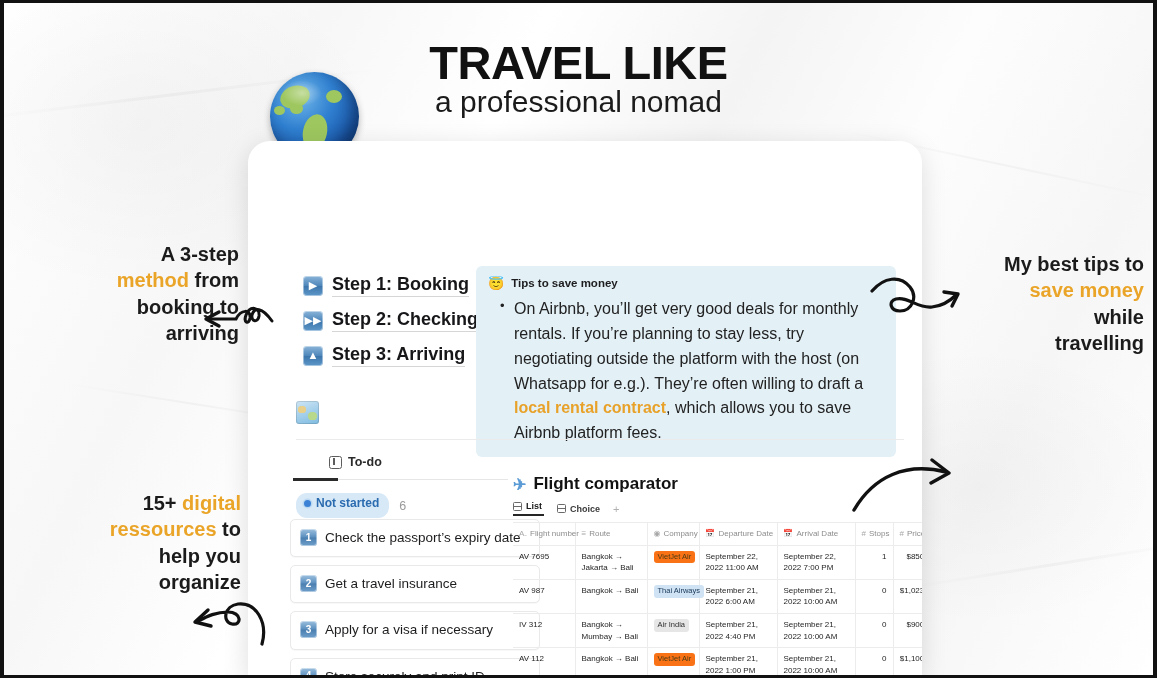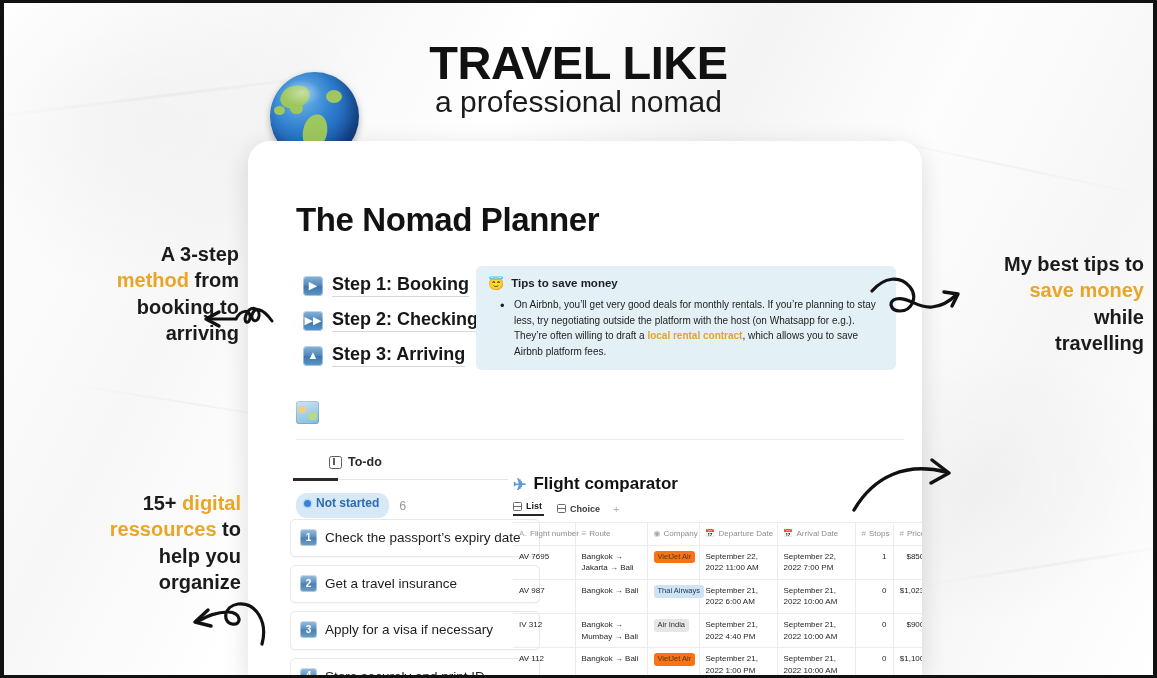--- a/index.html
+++ b/index.html
@@ -94,21 +94,21 @@
   
   .callout {
     position: absolute; left: 228px; top: 125px;
     width: 420px; padding: 10px 14px 11px 12px;
     background: #e3f0f6; border-radius: 6px;
   }
   .callout-head { display: flex; align-items: flex-start; }
   .callout-emoji { font-size: 13px; margin-right: 7px; line-height: 1.25; }
   .callout-title { font-size: 11.5px; font-weight: 700; color: #1d1d1f; line-height: 1.25; }
   .callout-list { margin: 5px 0 0 26px; }
-  .callout-li { font-size: 10px; color: #222; line-height: 1.55; position: relative; }
+  .callout-li { font-size: 16px; color: #222; line-height: 1.55; position: relative; }
   .callout-li::before { content: "•"; position: absolute; left: -14px; top: -1px; font-size: 13px; }
   .hl { color: #e8a22a; font-weight: 600; }
 
   
   .sec-head {
     position: absolute; left: 48px; top: 260px;
     display: flex; align-items: center;
     font-size: 24px; font-weight: 700; color: #121212; letter-spacing: -0.2px;
   }
   .sec-emoji {
@@ -214,21 +214,20 @@
     <span class="land l1"></span>
       <span class="land l2"></span>
       <span class="land l3"></span>
     <span class="land l4"></span>
       <span class="land l5"></span>
     <span class="gloss"></span>
   </div>
 
   <div id="card">
 
-    <div class="card-title">The Nomad Planner</div>
 
     <div class="steps">
       <div class="step-row">
         <span class="step-ico">
             <i>▶</i>
           </span>
         <span class="step-lbl">Step 1: Booking</span>
       </div>
       <div class="step-row">
         <span class="step-ico">

